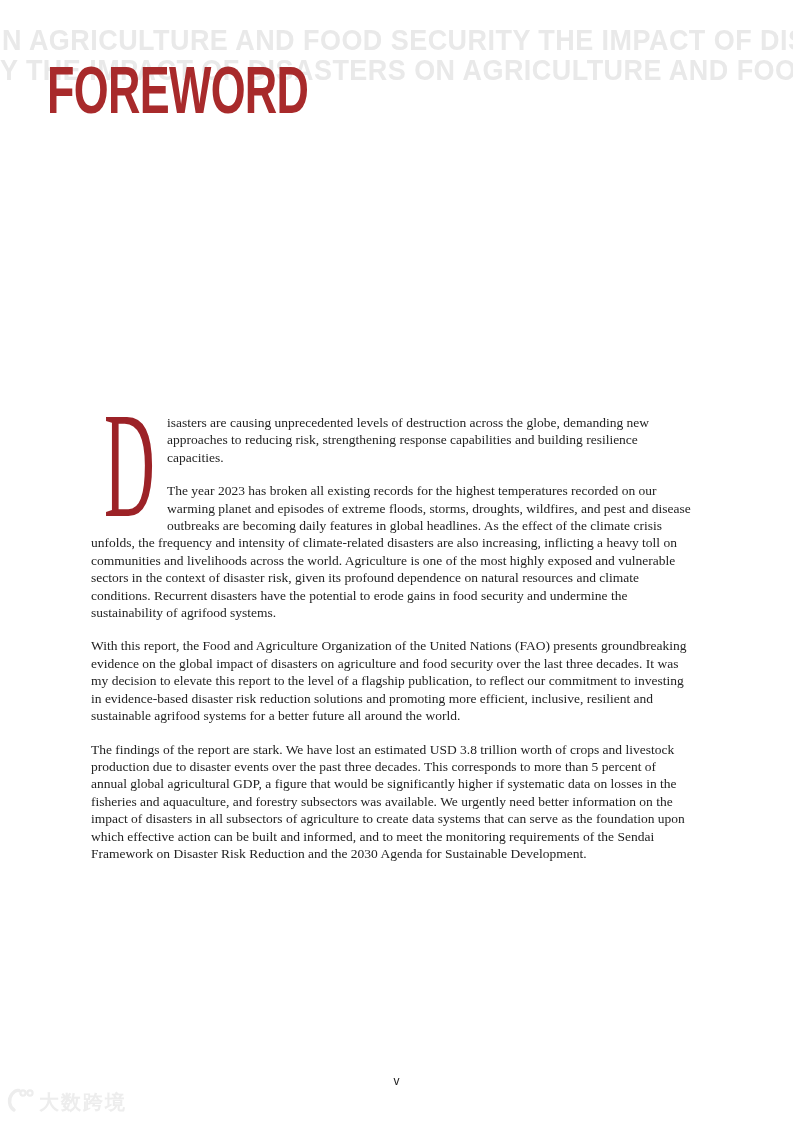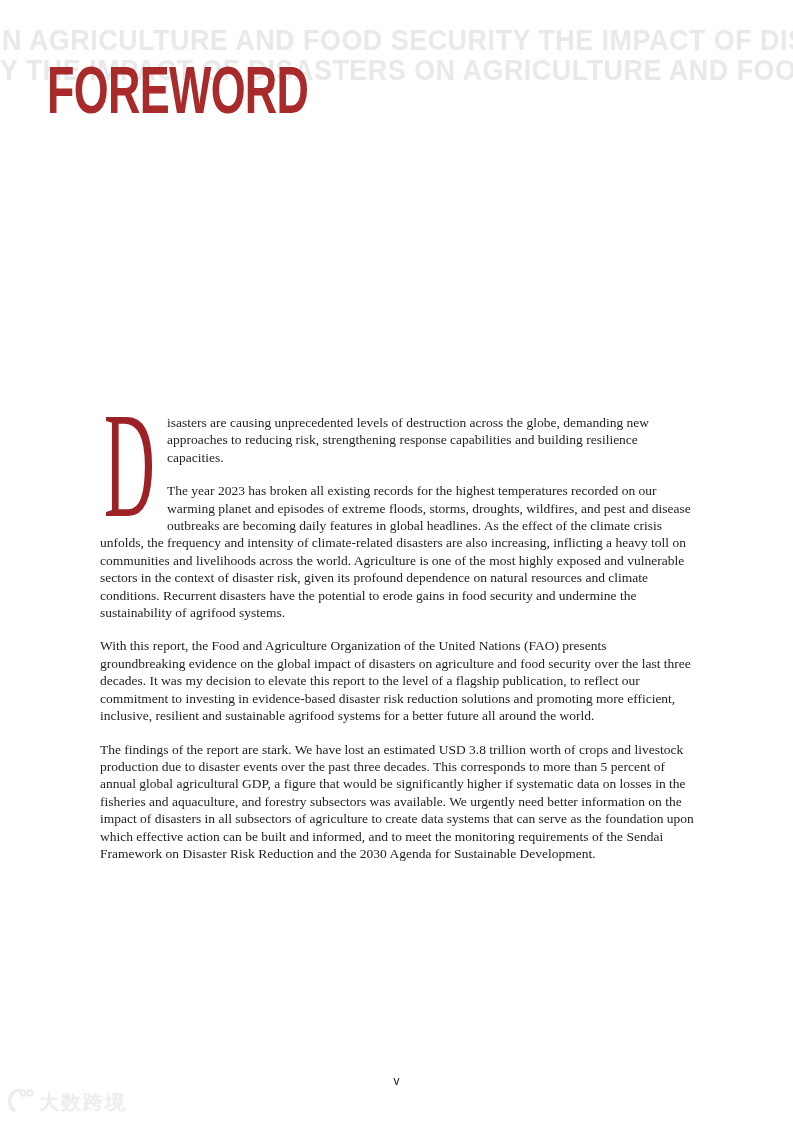--- a/index.html
+++ b/index.html
@@ -54,21 +54,21 @@
   .body-block{
     position:absolute;
     left:91px;top:414px;
     width:604px;
     font-size:13.5px;
     line-height:17.4px;
     color:var(--body-text);
     z-index:2;
     text-align:left;
   }
-  .body-block p{margin:0 0 16px 9px;}
+  .body-block p{margin:0 0 16px 0;}
   
   .dropcap{
     float:left;
     width:51px;height:105px;
     margin:4px 12px 0 13px;
     position:relative;
   }
   .dropcap span{
     position:absolute;
     top:-28px;left:0;

